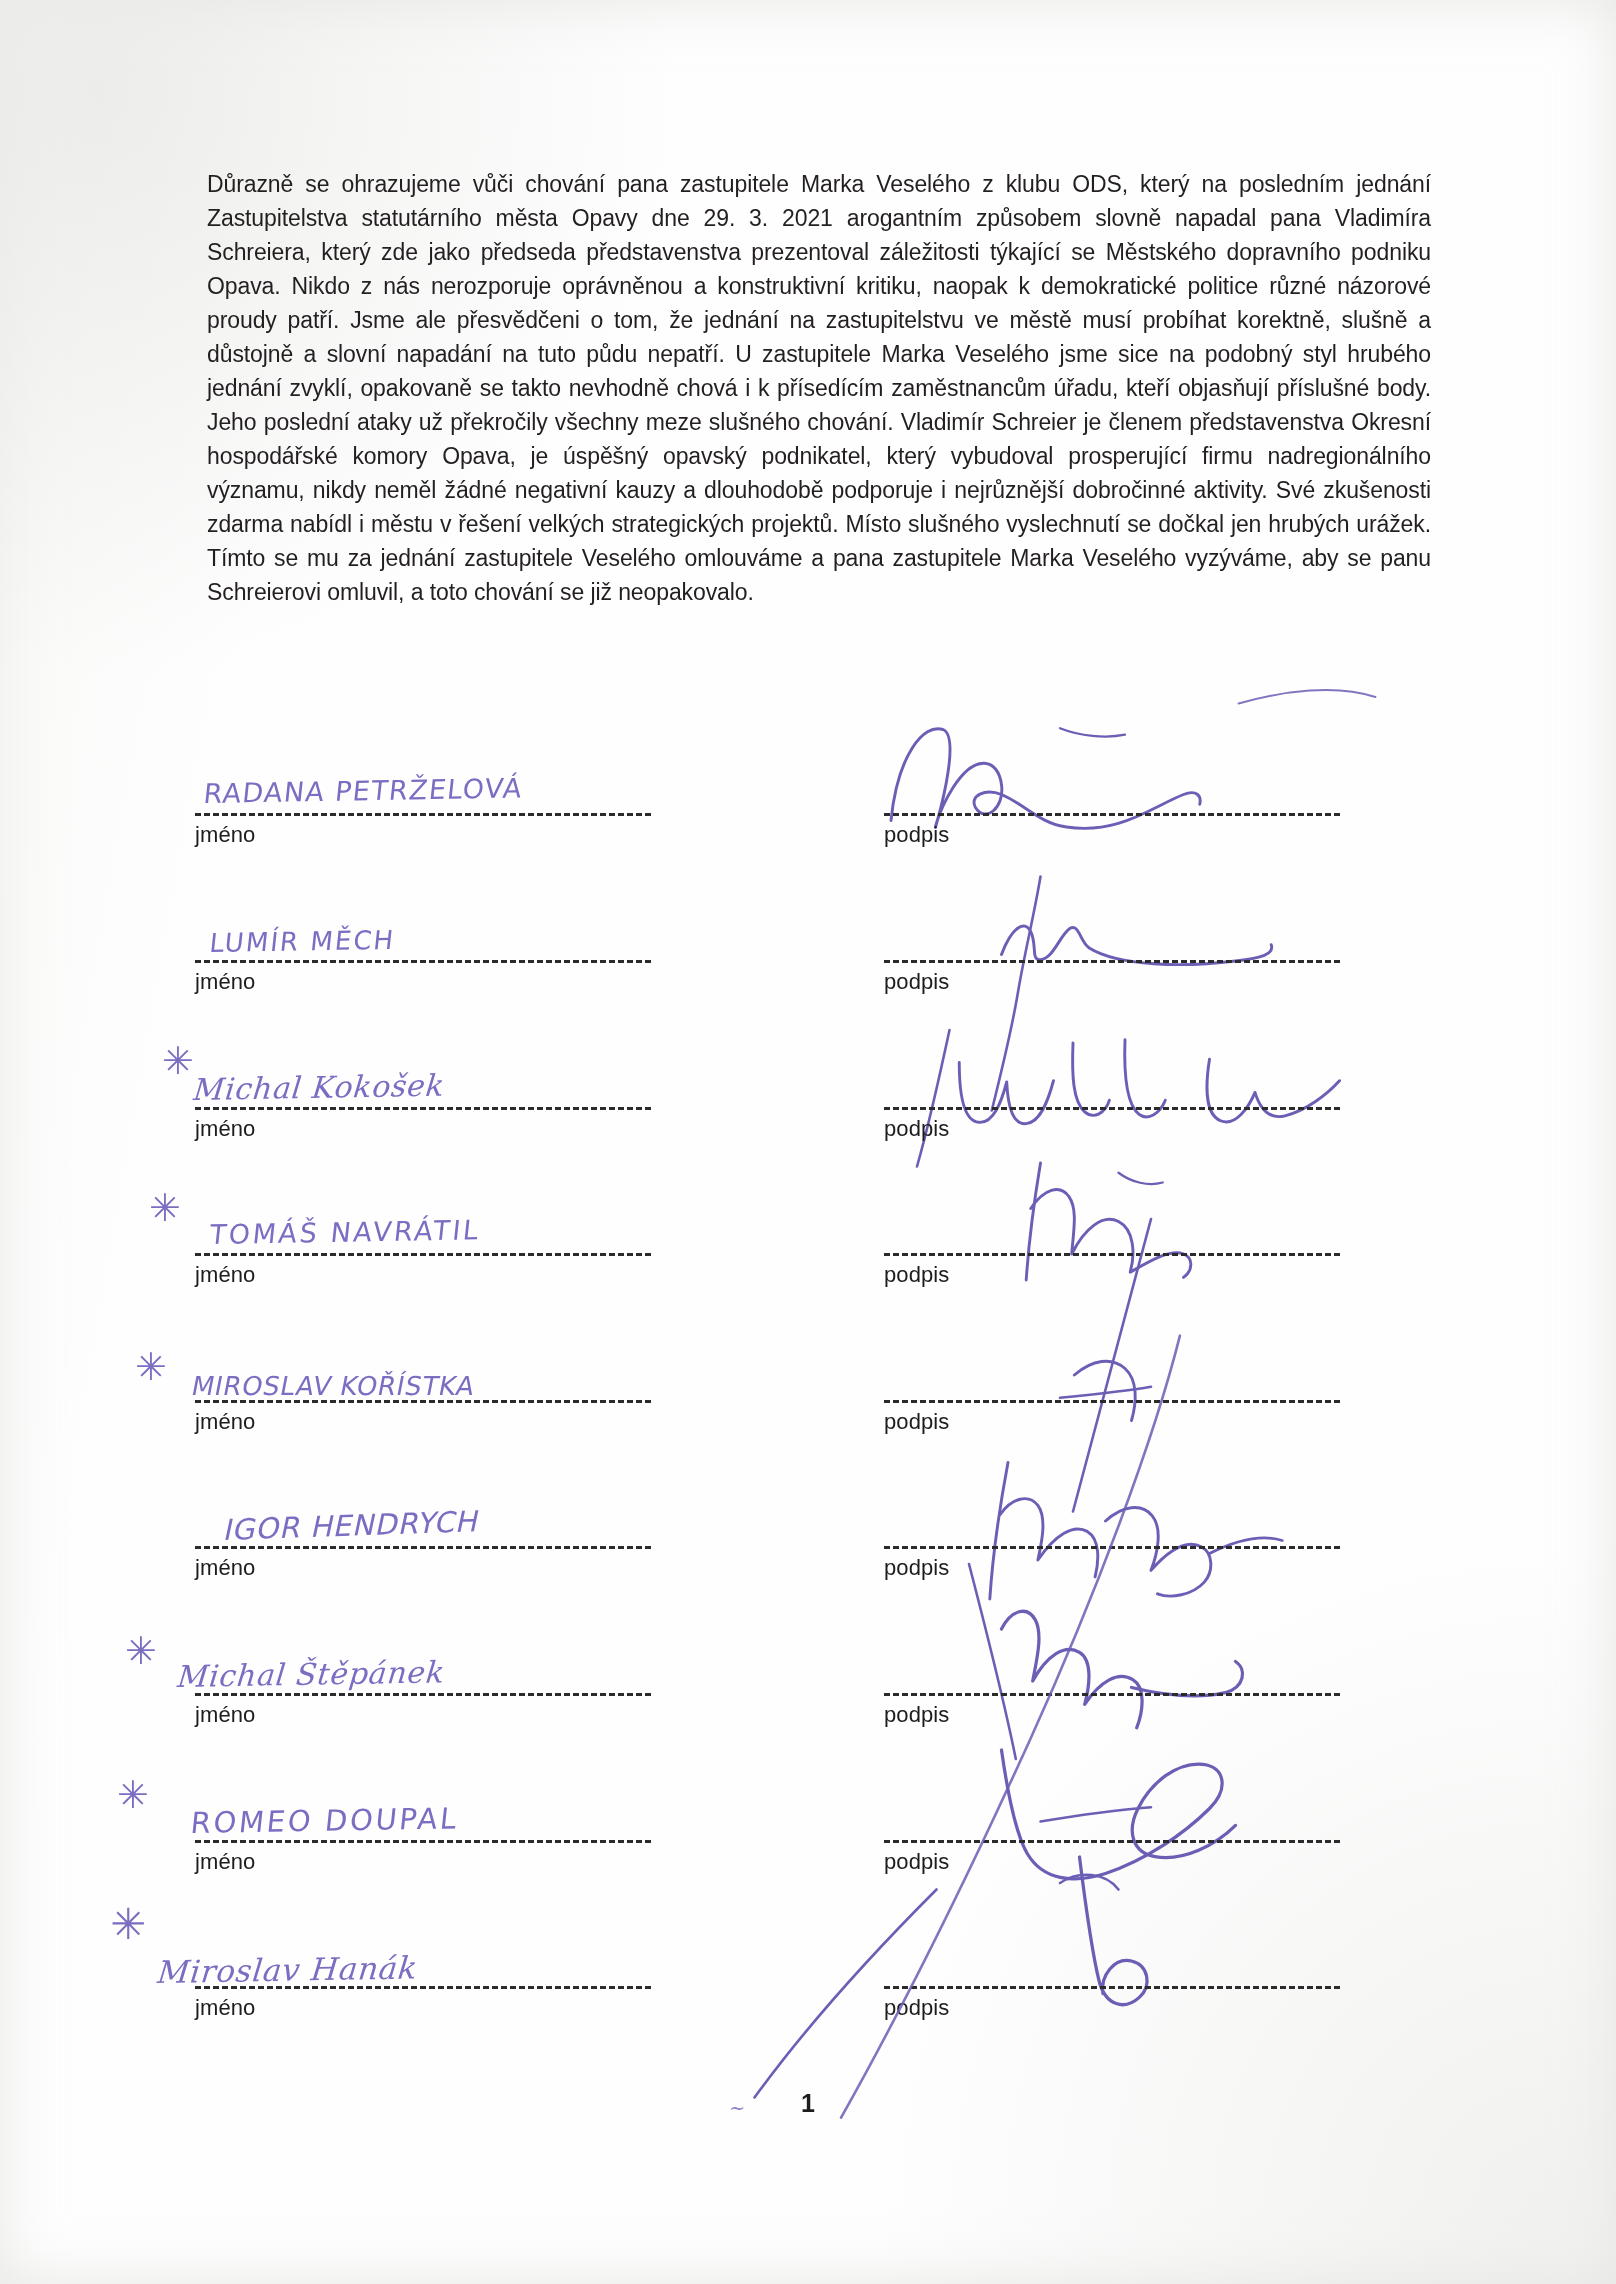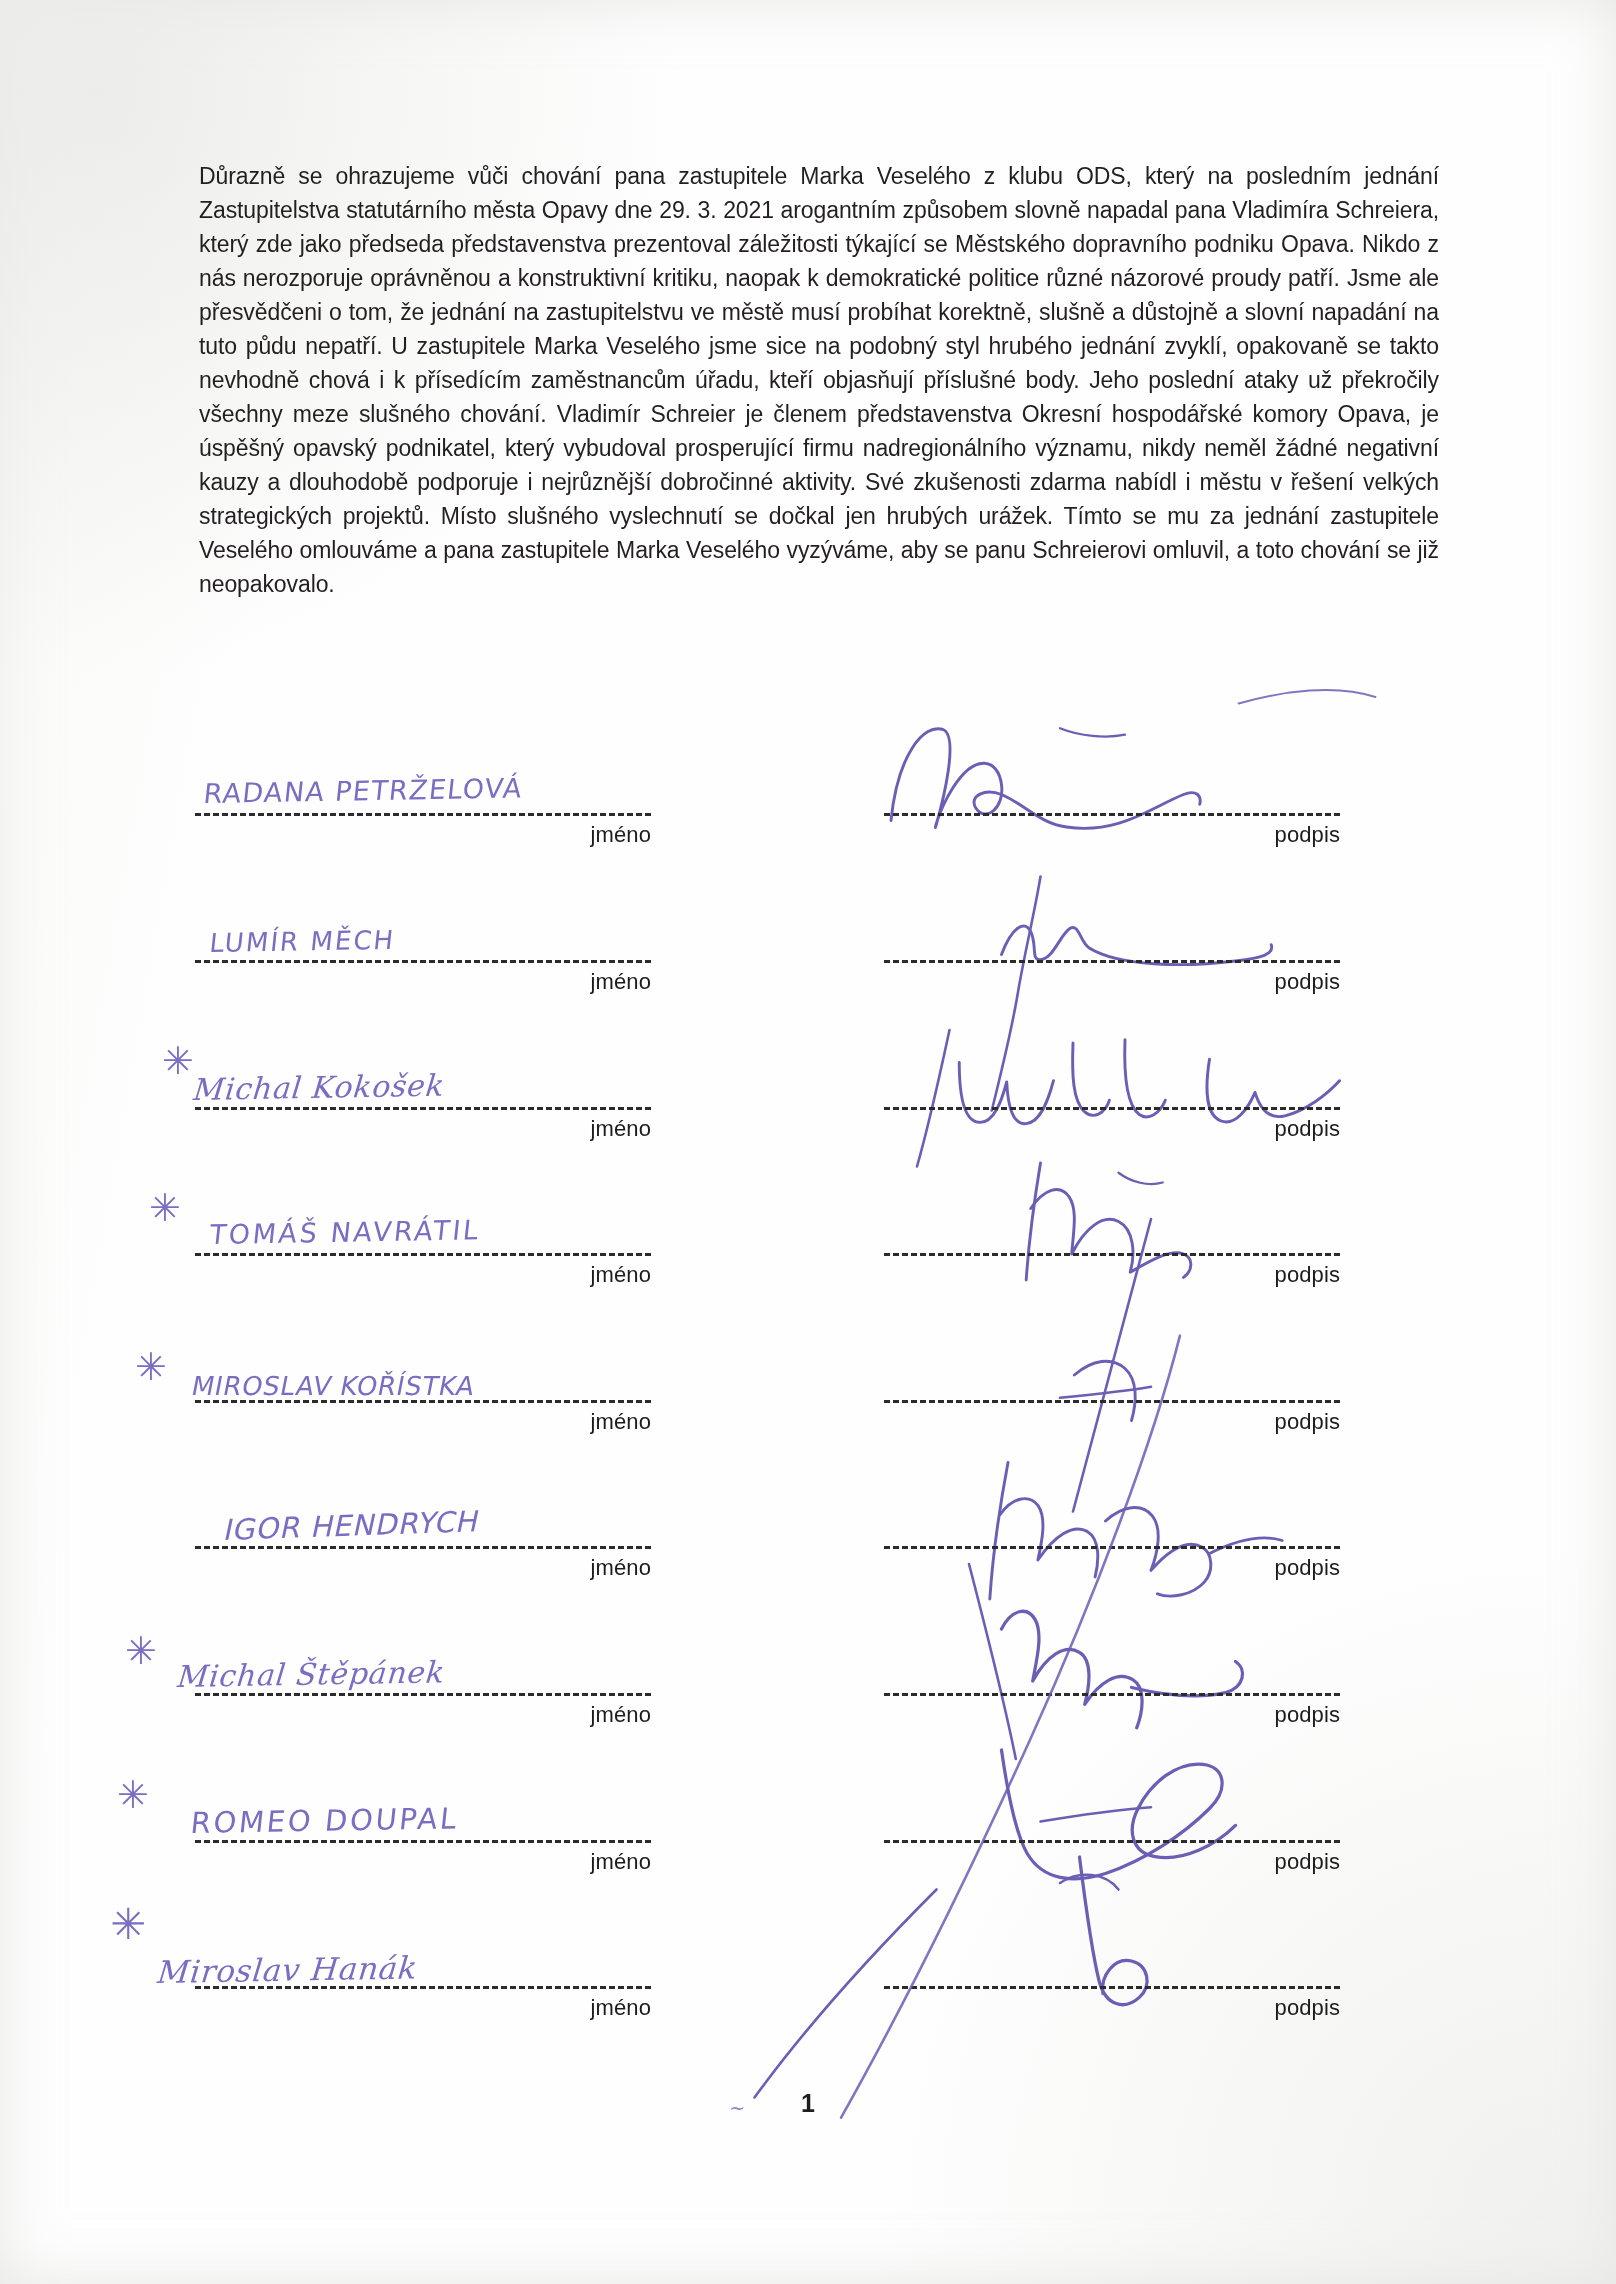--- a/index.html
+++ b/index.html
@@ -34,21 +34,21 @@
     top: 155px;
     width: 1248px;
     color: #231f20;
     font-size: 23px;
     line-height: 34px;
     text-align: justify;
     text-justify: inter-word;
     letter-spacing: -0.1px;
     font-weight: 500;
   }
-  .body-text p { margin: 4px; }
+  .body-text p { margin: 12px; }
 
   
   .sig-block {
     position: absolute;
     left: 0;
     top: 0;
     width: 1616px;
     height: 2284px;
   }
   .sig-row {
@@ -70,21 +70,21 @@
     top: 77px;
     width: 100%;
     height: 0;
     border-top: 3.3px dashed #2b2b2b;
   }
   .caption {
     position: absolute;
     left: 0;
     top: 86px;
     width: 100%;
-    text-align: right;
+    text-align: left;
     font-size: 22px;
     color: #1d1d1d;
     font-weight: 500;
     letter-spacing: 0.1px;
   }
 
   
   .ink {
     position: absolute;
     color: #7a6dc2;

